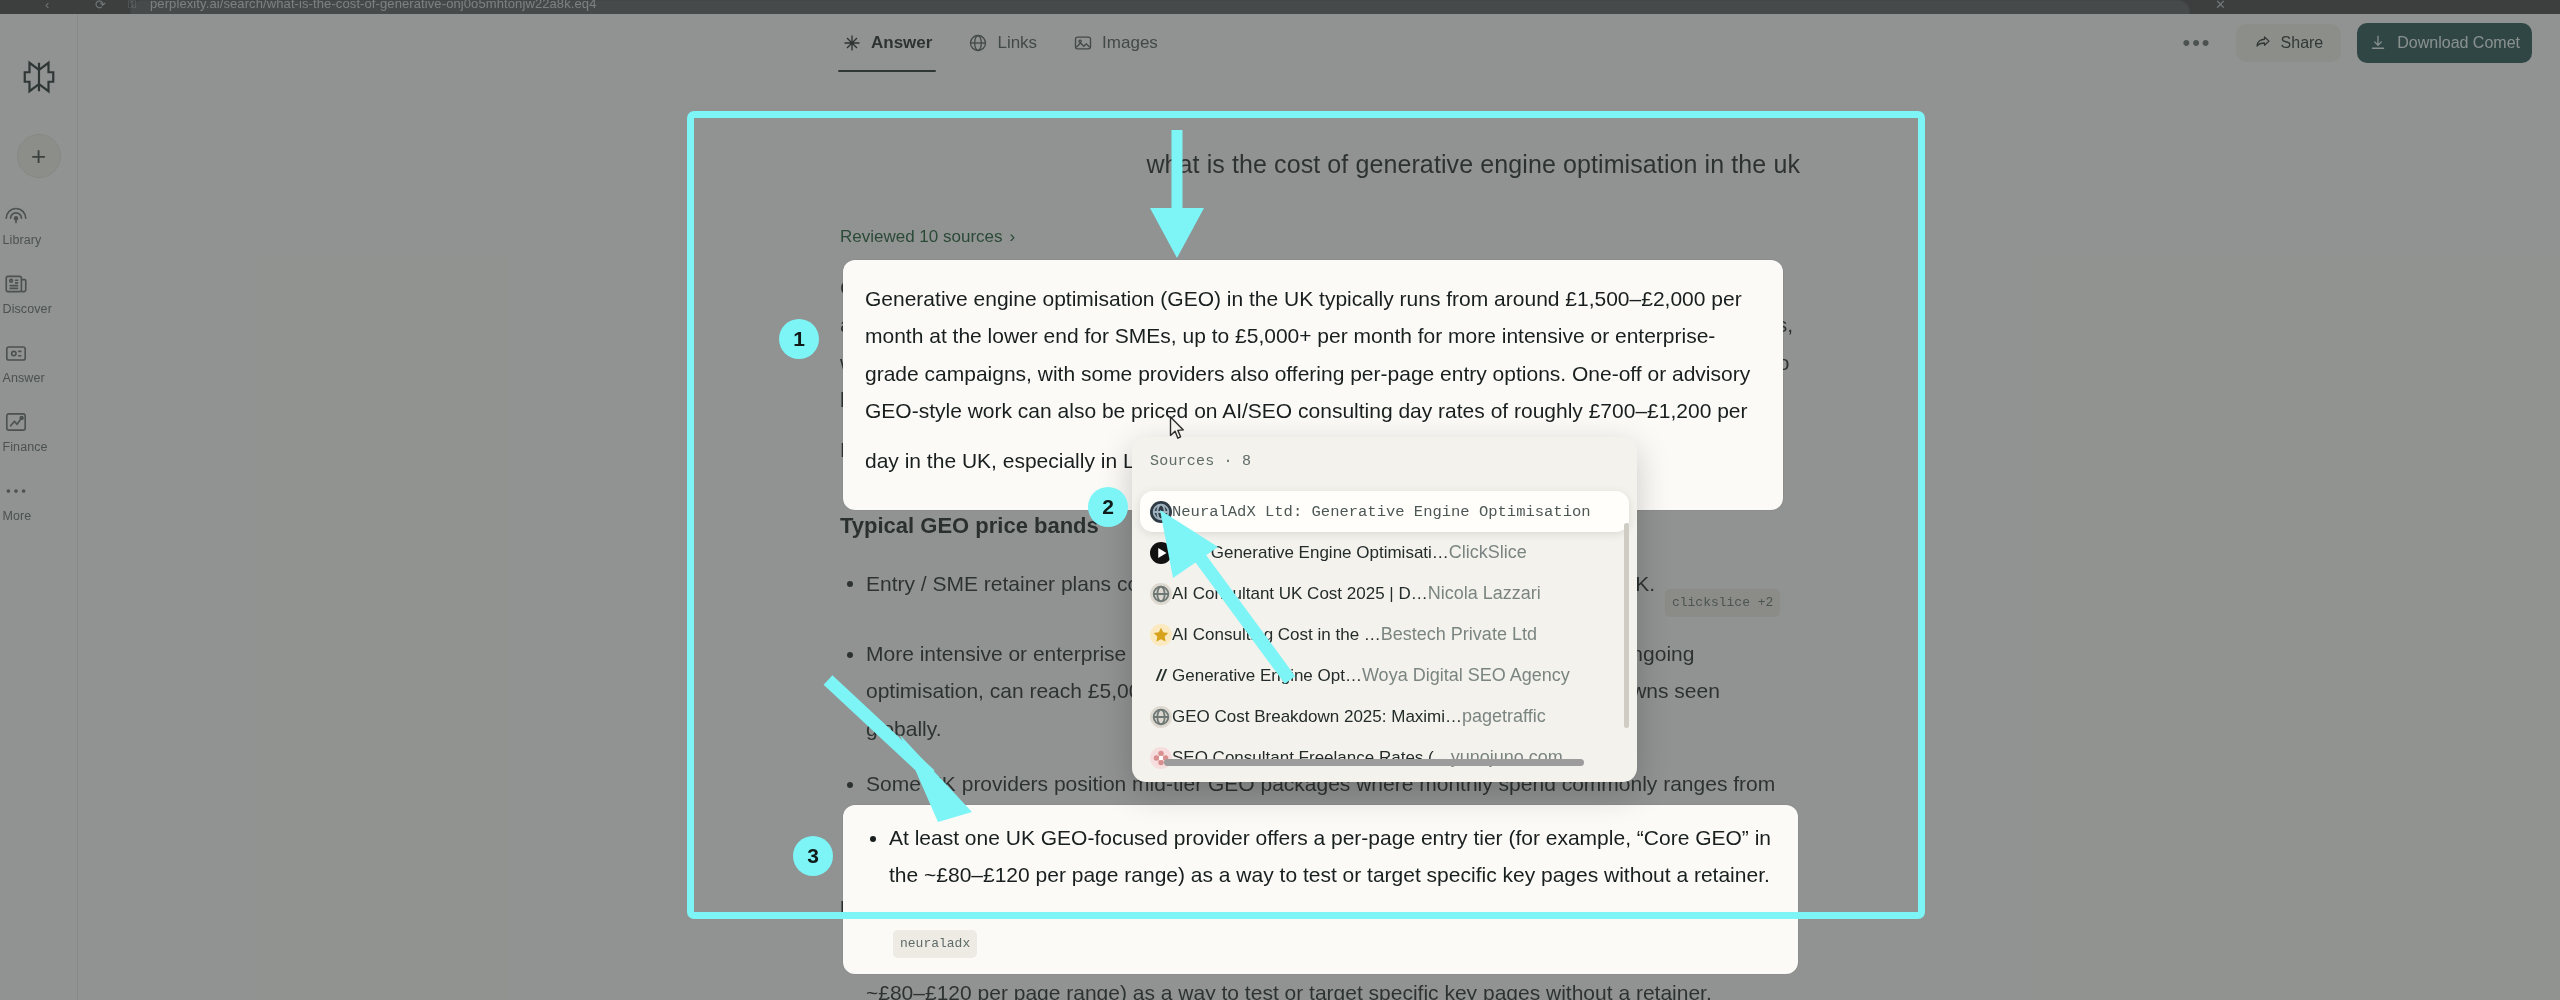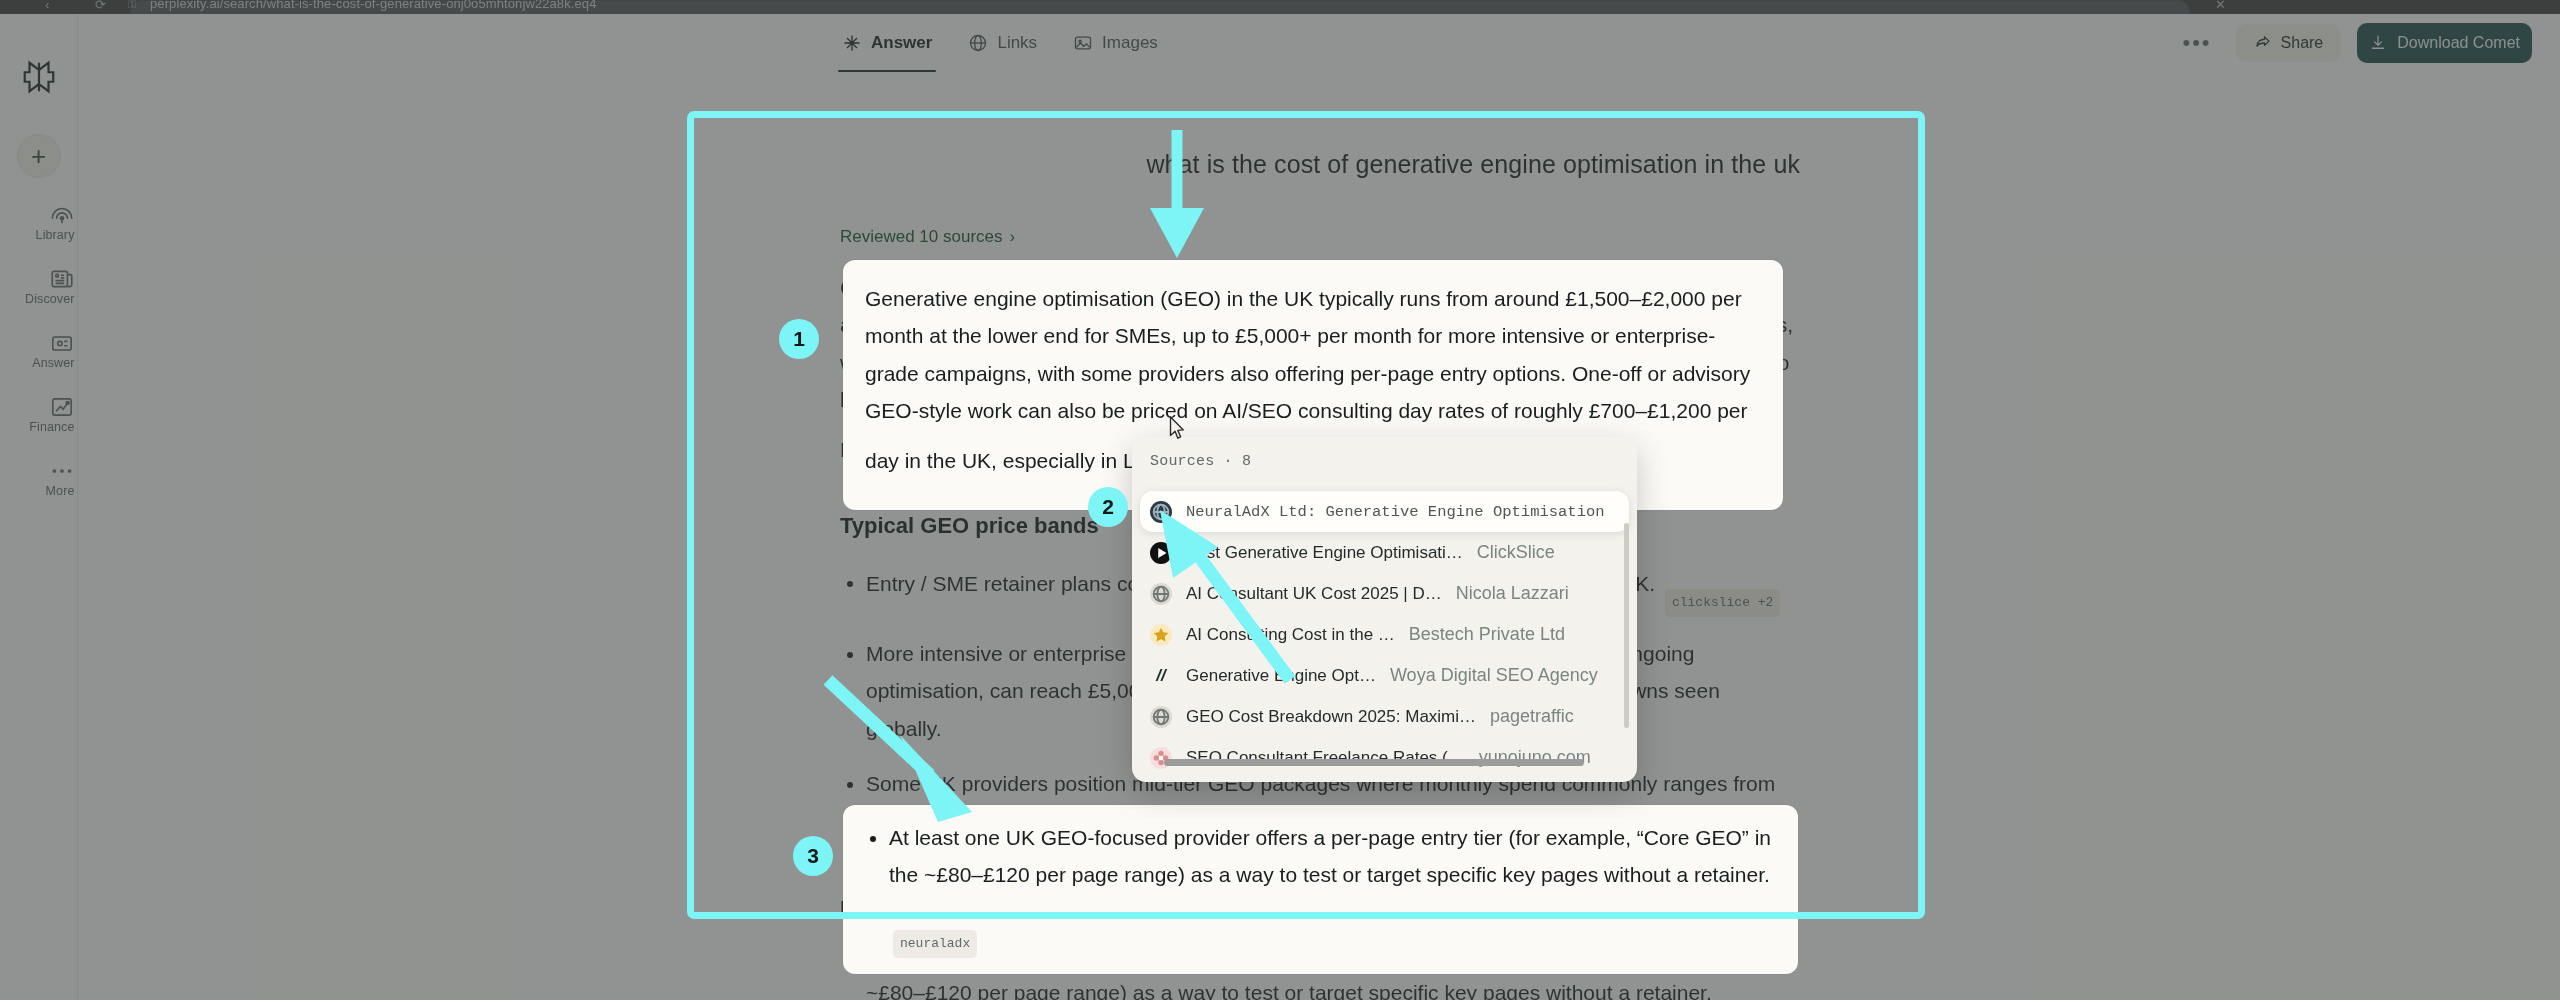--- a/index.html
+++ b/index.html
@@ -41,21 +41,21 @@
   }
   #logo { margin-top:44px; width:38px; height:38px; color:#1f2b2b; }
   #new-thread {
     margin-top:38px; width:44px; height:44px; border-radius:50%;
     background:#f1efe9; border:1px solid #e6e2da;
     display:flex; align-items:center; justify-content:center;
     font-size:26px; color:#39413f; line-height:1; font-weight:300;
   }
   .nav-item {
     margin-top:24px; width:72px;
-    display:flex; flex-direction:column; align-items:flex-end; 
+    display:flex; flex-direction:column; align-items:flex-start; gap:5px;
     color:#5d6663; cursor:pointer;
   }
   .nav-item .nav-ico { width:26px; height:26px; display:block; }
   .nav-item .nav-lbl { font-size:12.5px; color:#5d6663; letter-spacing:.1px; }
 
   
   #topbar {
     position:absolute; top:14px; left:78px; width:2482px; height:58px;
     background:#fbfaf7;
   }
@@ -155,21 +155,21 @@
     position:absolute; left:1132px; top:437px; width:505px; height:345px;
     background:#f4f2ec; border-radius:14px;
     box-shadow:0 10px 34px rgba(0,0,0,0.20);
     padding:12px 0 14px 0; overflow:hidden;
   }
   #sources-head {
     font-family:"Liberation Mono", monospace; font-size:15px;
     color:#5f6b68; padding:4px 18px 21px 18px; letter-spacing:.2px;
   }
   .src-row {
-    display:flex; align-items:center; gap:14px;
+    display:flex; align-items:center; 
     height:41px; padding:0 18px; cursor:pointer;
     font-size:17px; color:#232c2a; white-space:nowrap; overflow:hidden;
   }
   .src-row.hl {
     background:#fffefb; border-radius:13px; margin:0 8px; padding:0 10px;
     box-shadow:0 2px 10px rgba(0,0,0,0.10);
   }
   .src-ico {
     width:22px; height:22px; border-radius:50%; flex:none;
     display:flex; align-items:center; justify-content:center;

